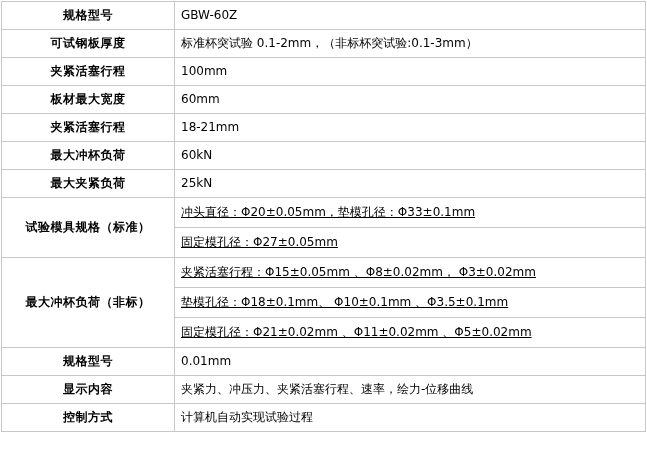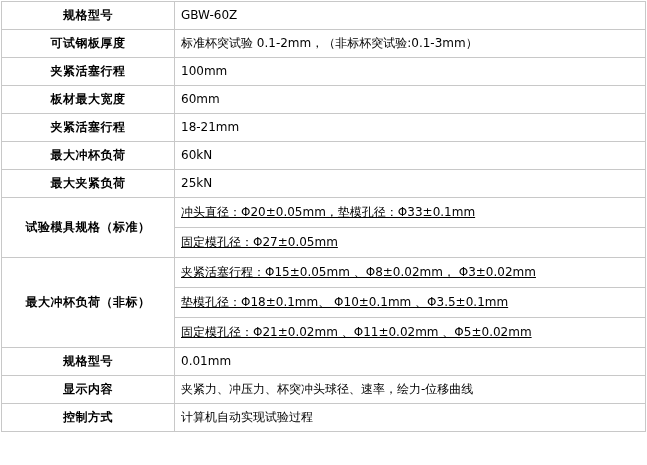--- a/index.html
+++ b/index.html
@@ -106,21 +106,21 @@
       <td class="value-left nowrap">固定模孔径：Φ21±0.02mm 、Φ11±0.02mm 、Φ5±0.02mm</td>
     </tr>
 
     <tr class="r-norm">
       <td class="label">规格型号</td>
       <td class="value">0.01mm</td>
     </tr>
 
     <tr class="r-norm">
       <td class="label">显示内容</td>
-      <td class="value">夹紧力、冲压力、杯突冲头球径、速率，绘力-位移曲线</td>
+      <td class="value">夹紧力、冲压力、夹紧活塞行程、速率，绘力-位移曲线</td>
     </tr>
 
     <tr class="r-norm">
       <td class="label">控制方式</td>
       <td class="value">计算机自动实现试验过程</td>
     </tr>
 
   </tbody>
 </table>
 

